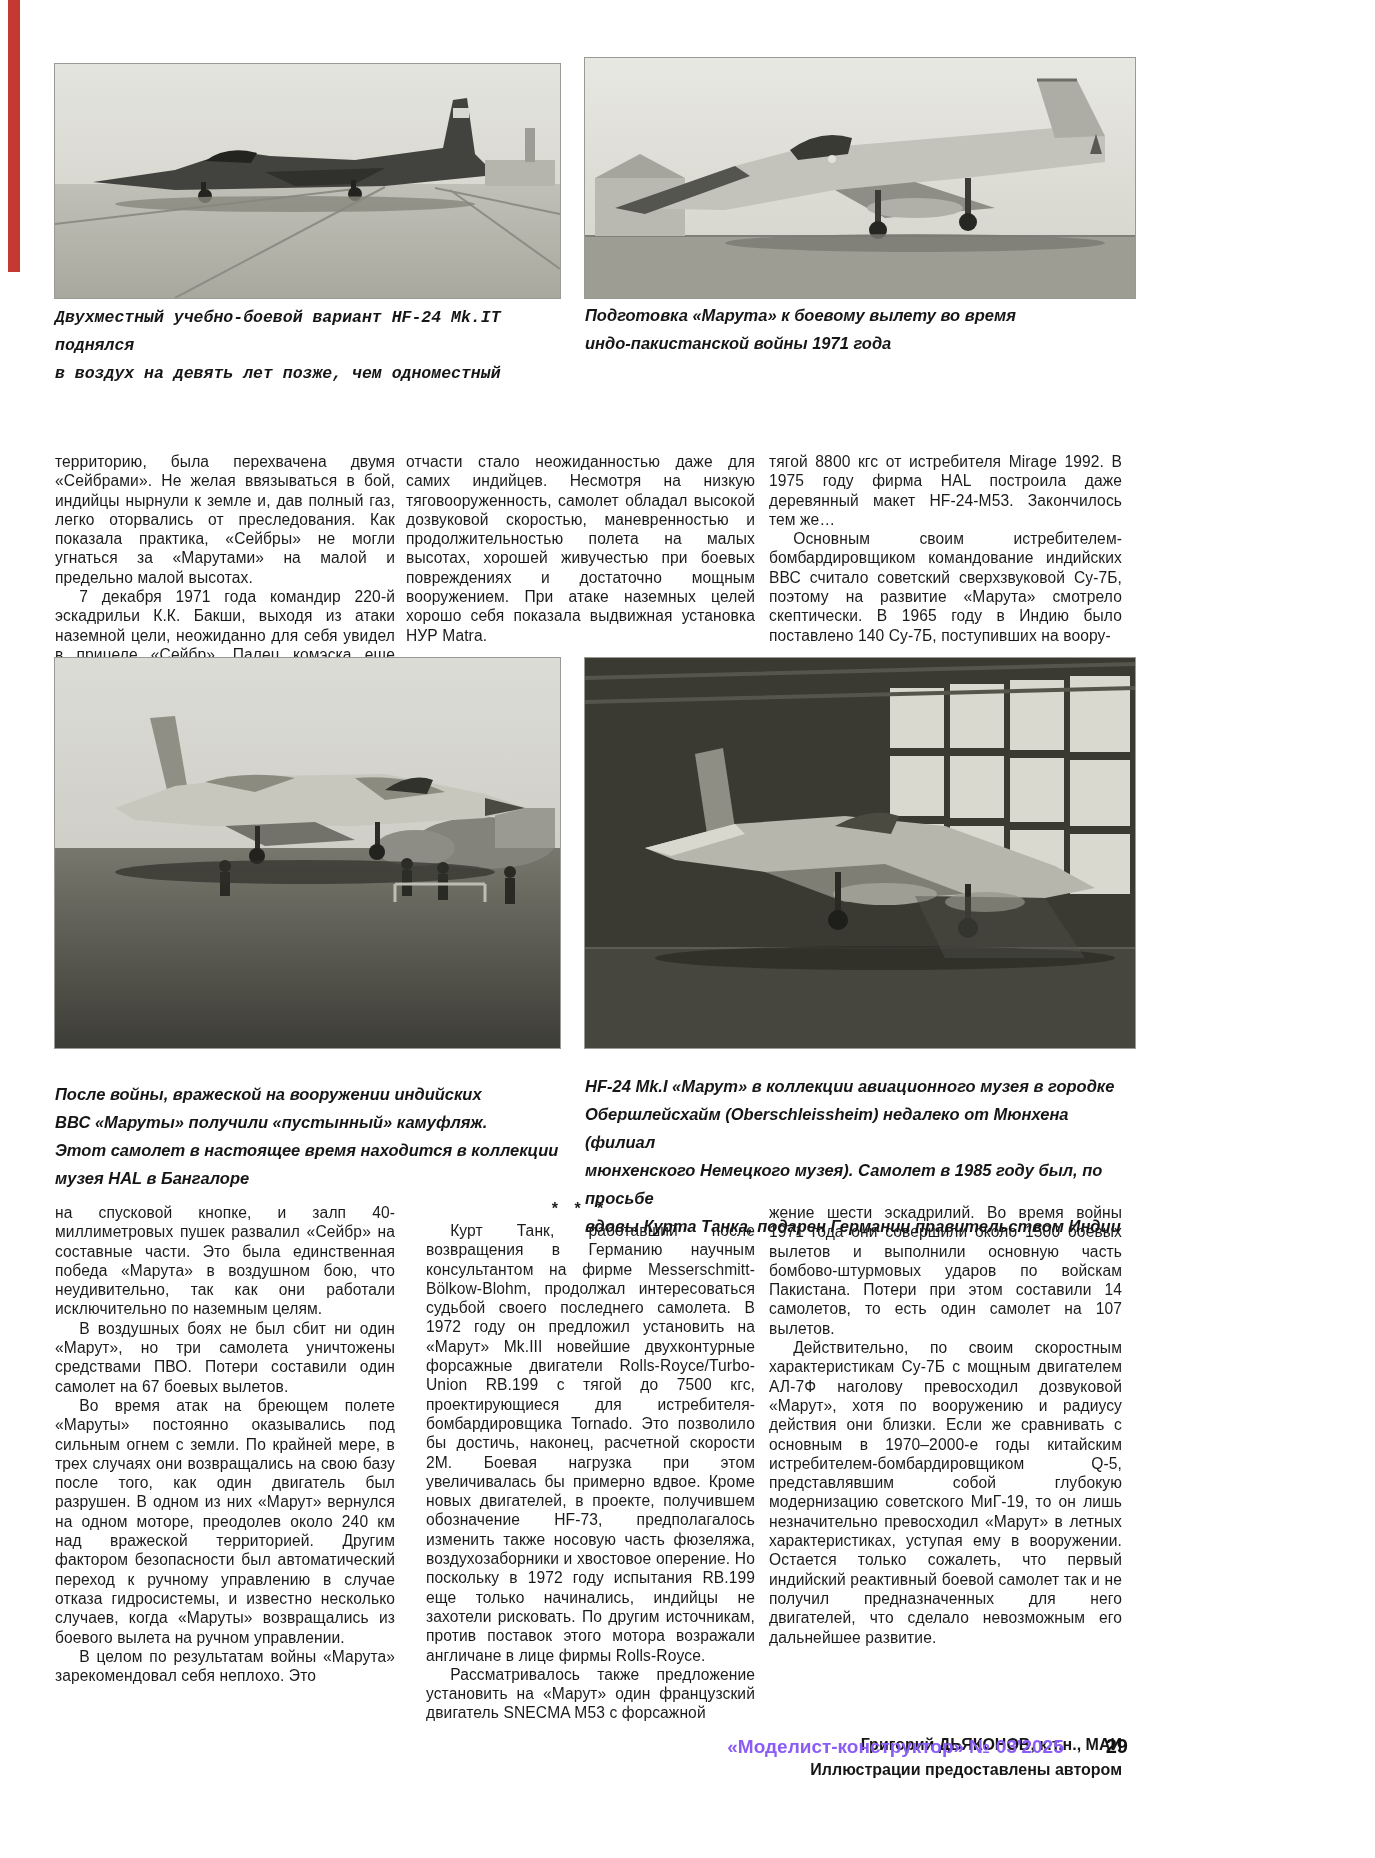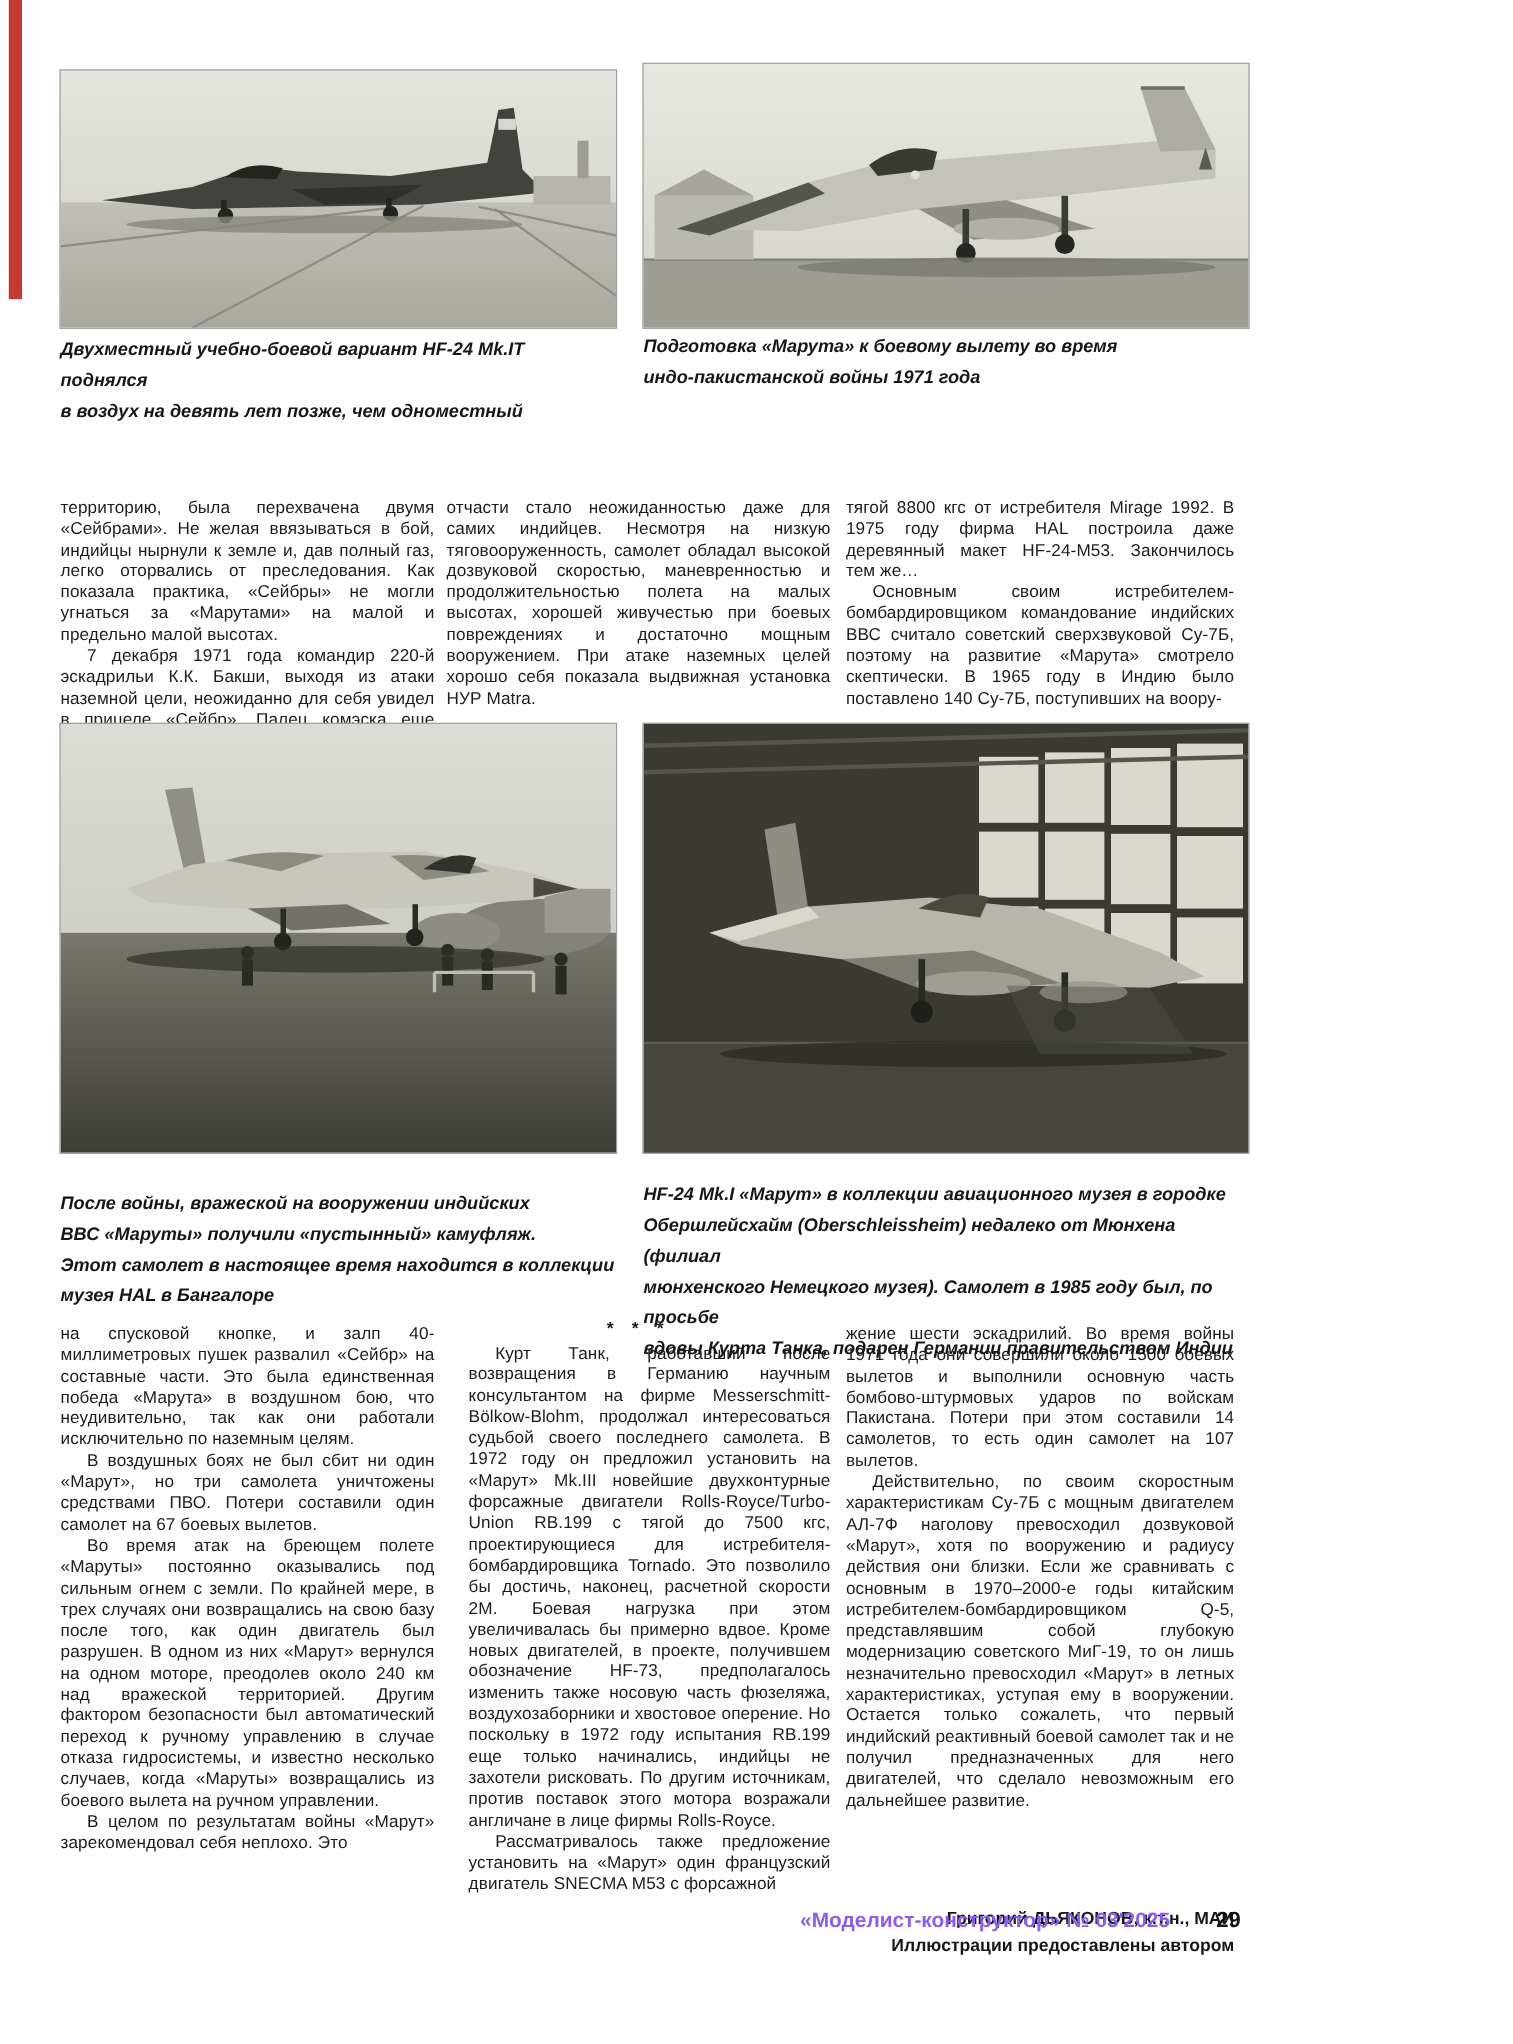--- a/index.html
+++ b/index.html
@@ -96,21 +96,21 @@
     <ellipse cx="330" cy="150" rx="48" ry="10" fill="#b0b0a8"></ellipse>
     <rect x="290" y="132" width="6" height="36" fill="#3c3c36"></rect>
     <rect x="380" y="120" width="6" height="40" fill="#3c3c36"></rect>
     <circle cx="293" cy="172" r="9" fill="#262622"></circle>
     <circle cx="383" cy="164" r="9" fill="#262622"></circle>
     <ellipse cx="330" cy="185" rx="190" ry="9" fill="#7b7b73" opacity="0.8"></ellipse>
     <path d="M505 96 l6 -20 l6 20 z" fill="#5a5a54"></path>
   </svg>
 </div>
 
-<div class="abs caption" style="left:55px;top:304px;width:505px;">Двухместный учебно-боевой вариант HF-24 Mk.IT поднялся
+<div class="abs caption" style="left:55px;top:304px;width:505px;font-family:Liberation Mono, monospace;">Двухместный учебно-боевой вариант HF-24 Mk.IT поднялся
 в воздух на девять лет позже, чем одноместный</div>
 <div class="abs caption" style="left:585px;top:301px;width:550px;">Подготовка «Марута» к боевому вылету во время
 индо-пакистанской войны 1971 года</div>
 
 <div class="abs col" style="left:55px;top:452px;width:340px;">
     <p class="para">территорию, была перехвачена двумя «Сейбрами». Не желая ввязываться в бой, индийцы нырнули к земле и, дав полный газ, легко оторвались от преследования. Как показала практика, «Сейбры» не могли угнаться за «Марутами» на малой и предельно малой высотах.</p>
     <p class="para">7 декабря 1971 года командир 220-й эскадрильи К.К. Бакши, выходя из атаки наземной цели, неожиданно для себя увидел в прицеле «Сейбр». Палец комэска еще лежал</p>
   </div>
 <div class="abs col" style="left:406px;top:452px;width:349px;">
     <p class="para">отчасти стало неожиданностью даже для самих индийцев. Несмотря на низкую тяговооруженность, самолет обладал высокой дозвуковой скоростью, маневренностью и продолжительностью полета на малых высотах, хорошей живучестью при боевых повреждениях и достаточно мощным вооружением. При атаке наземных целей хорошо себя показала выдвижная установка НУР Matra.</p>
@@ -209,21 +209,21 @@
 музея HAL в Бангалоре</div>
 <div class="abs caption" style="left:585px;top:1072px;width:550px;">HF-24 Mk.I «Марут» в коллекции авиационного музея в городке
 Обершлейсхайм (Oberschleissheim) недалеко от Мюнхена (филиал
 мюнхенского Немецкого музея). Самолет в 1985 году был, по просьбе
 вдовы Курта Танка, подарен Германии правительством Индии</div>
 
 <div class="abs col" style="left:55px;top:1203px;width:340px;">
     <p class="para">на спусковой кнопке, и залп 40-миллиметровых пушек развалил «Сейбр» на составные части. Это была единственная победа «Марута» в воздушном бою, что неудивительно, так как они работали исключительно по наземным целям.</p>
     <p class="para">В воздушных боях не был сбит ни один «Марут», но три самолета уничтожены средствами ПВО. Потери составили один самолет на 67 боевых вылетов.</p>
     <p class="para">Во время атак на бреющем полете «Маруты» постоянно оказывались под сильным огнем с земли. По крайней мере, в трех случаях они возвращались на свою базу после того, как один двигатель был разрушен. В одном из них «Марут» вернулся на одном моторе, преодолев около 240 км над вражеской территорией. Другим фактором безопасности был автоматический переход к ручному управлению в случае отказа гидросистемы, и известно несколько случаев, когда «Маруты» возвращались из боевого вылета на ручном управлении.</p>
-    <p class="para">В целом по результатам войны «Марут» зарекомендовал себя неплохо. Это</p>
+    <p class="para">В целом по результатам войны «Марута» зарекомендовал себя неплохо. Это</p>
   </div>
 
 <div class="abs" style="left:406px;top:1200px;width:349px;">
   <p class="stars">* * *</p>
   <div class="col indent-all">
       <p class="para">Курт Танк, работавший после возвращения в Германию научным консультантом на фирме Messerschmitt-Bölkow-Blohm, продолжал интересоваться судьбой своего последнего самолета. В 1972 году он предложил установить на «Марут» Mk.III новейшие двухконтурные форсажные двигатели Rolls-Royce/Turbo-Union RB.199 с тягой до 7500 кгс, проектирующиеся для истребителя-бомбардировщика Tornado. Это позволило бы достичь, наконец, расчетной скорости 2М. Боевая нагрузка при этом увеличивалась бы примерно вдвое. Кроме новых двигателей, в проекте, получившем обозначение HF-73, предполагалось изменить также носовую часть фюзеляжа, воздухозаборники и хвостовое оперение. Но поскольку в 1972 году испытания RB.199 еще только начинались, индийцы не захотели рисковать. По другим источникам, против поставок этого мотора возражали англичане в лице фирмы Rolls-Royce.</p>
       <p class="para">Рассматривалось также предложение установить на «Марут» один французский двигатель SNECMA M53 с форсажной</p>
     </div>
 </div>
 

